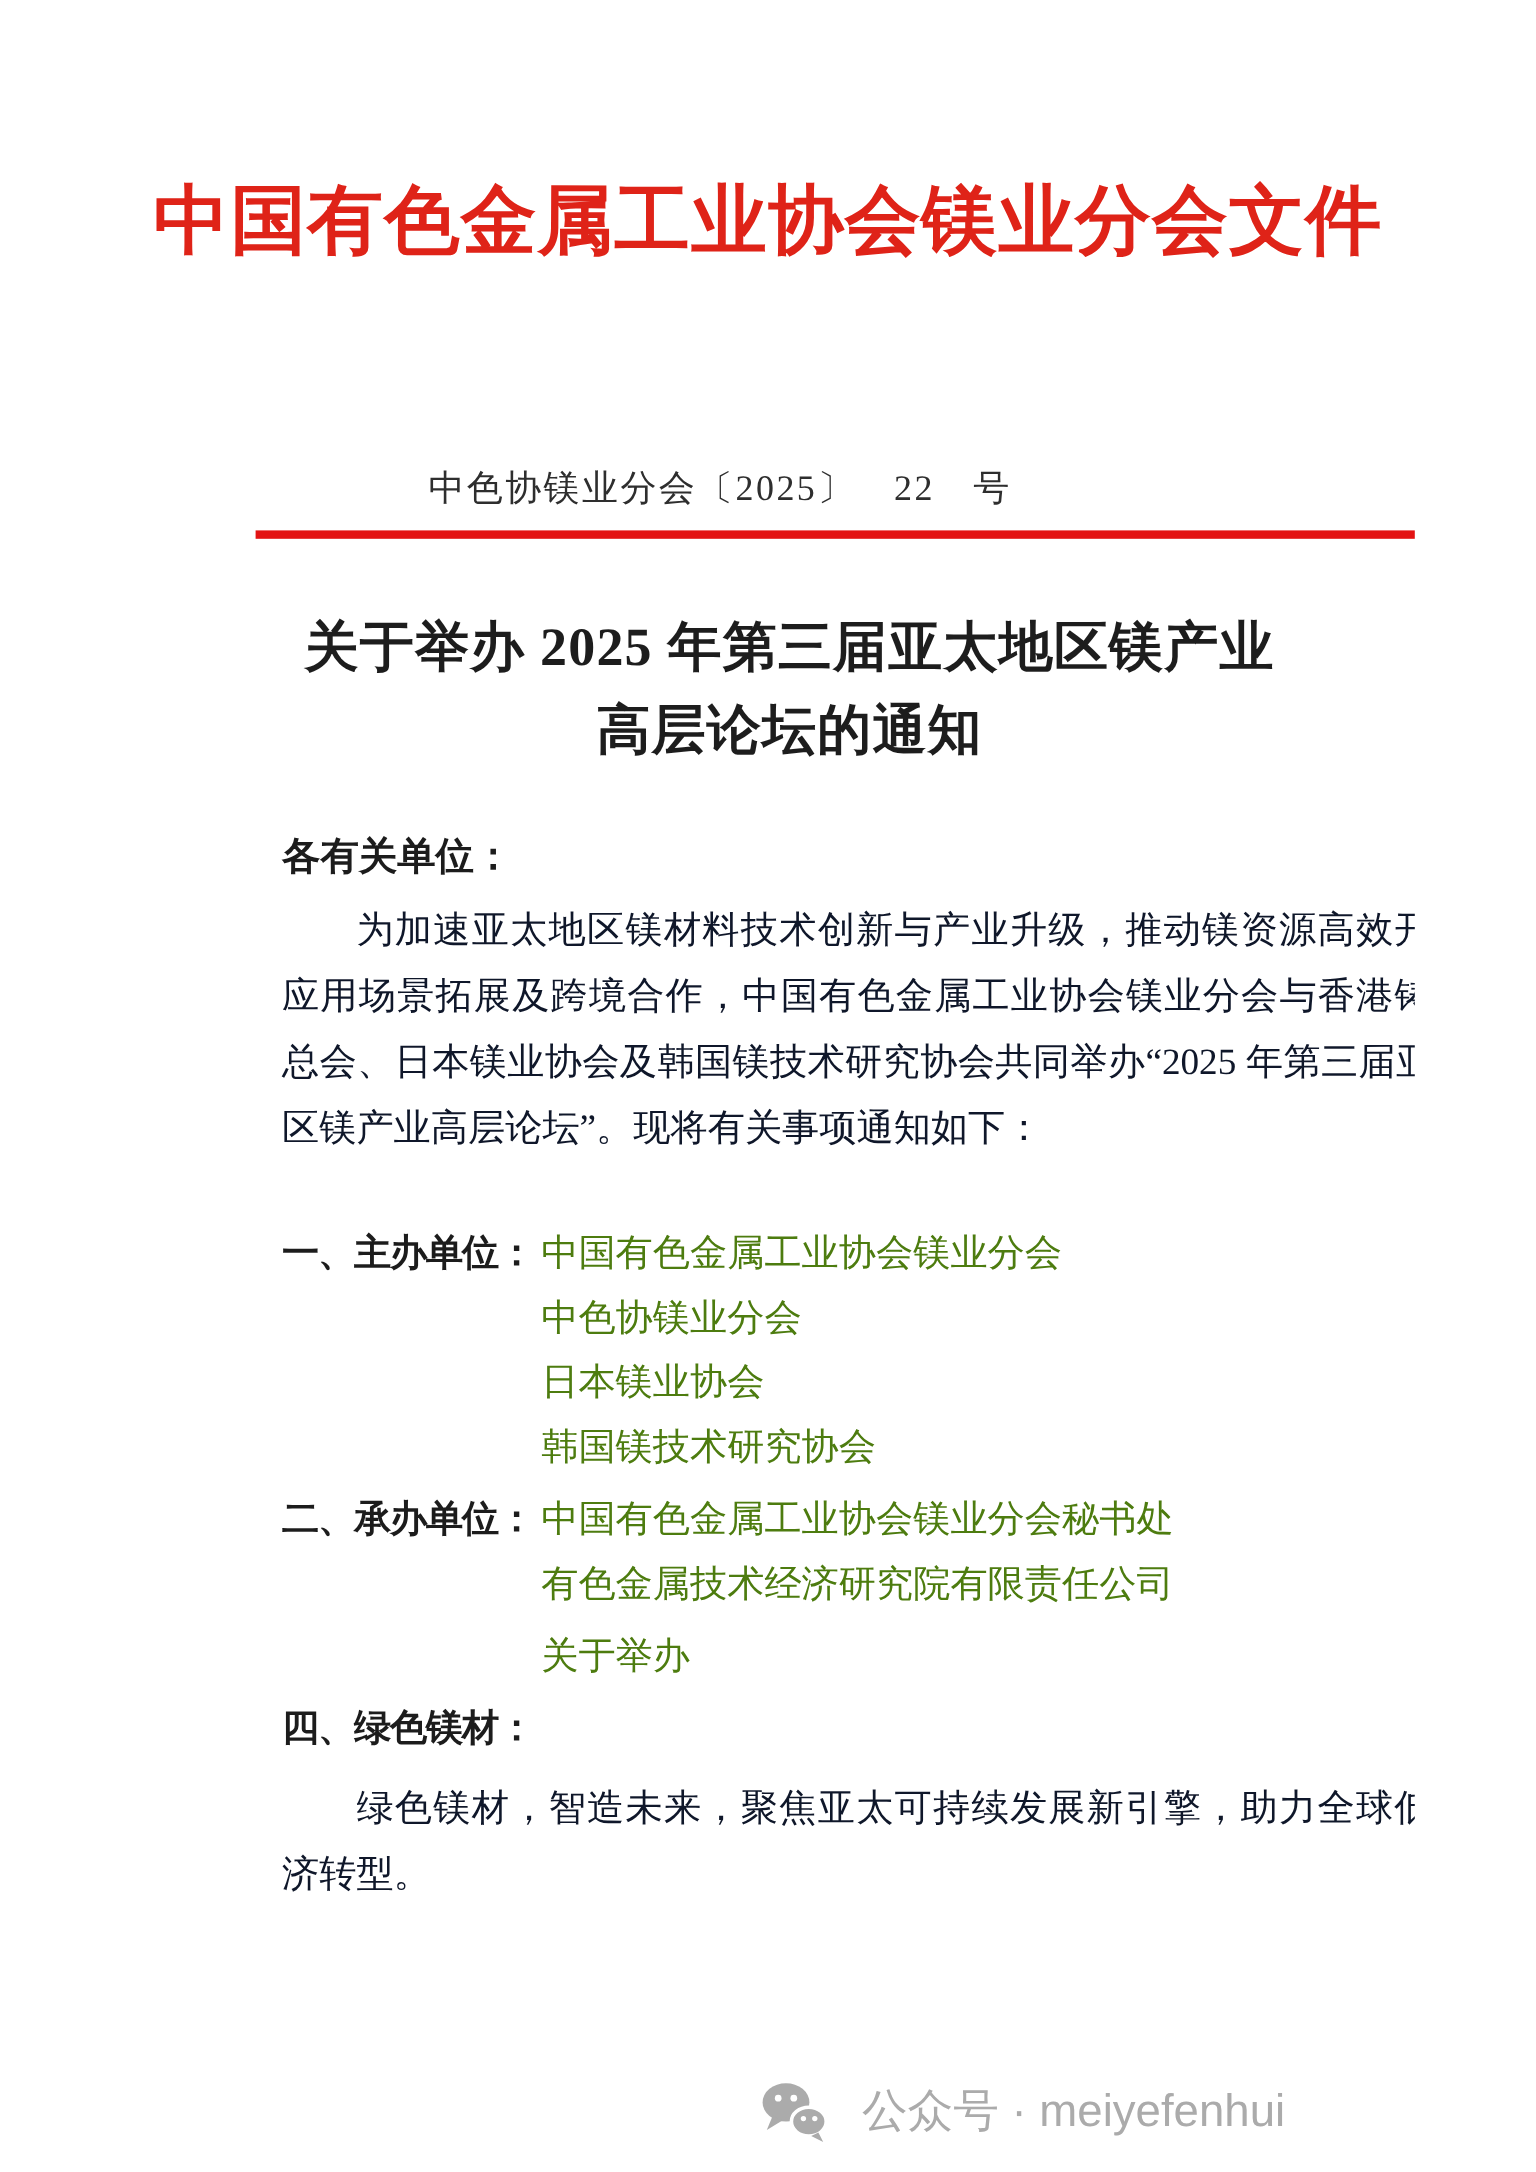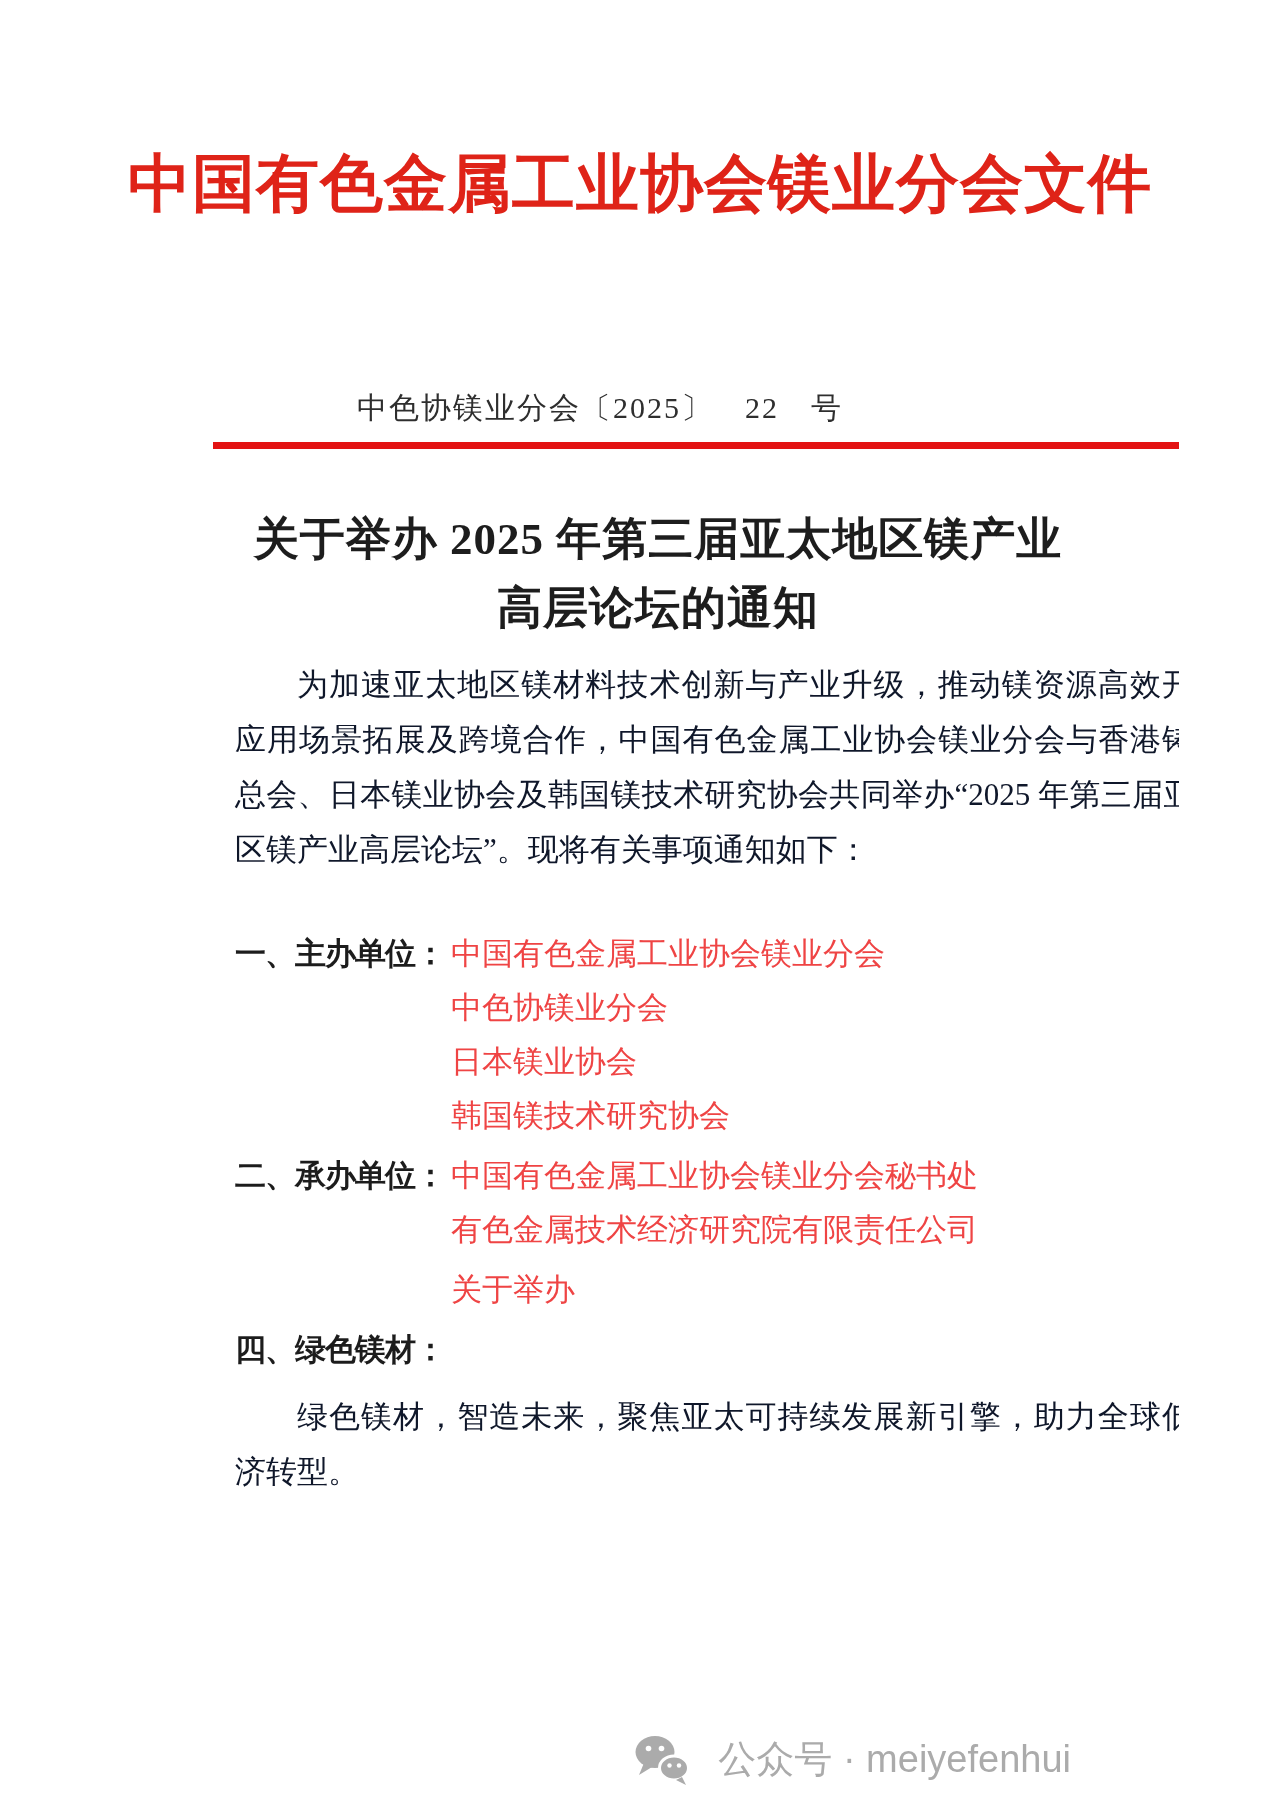--- a/index.html
+++ b/index.html
@@ -88,21 +88,21 @@
     position: absolute;
     left: 0;
     top: 0;
     font-family: "Liberation Sans", "DejaVu Sans", sans-serif;
     font-weight: bold;
     color: #1c1c1c;
     white-space: nowrap;
     letter-spacing: -1px;
   }
   .row .val {
-    color: #ef4444;
+    color: #4d7c0f;
     margin-top: 25px;
   }
   .theme-para { margin-top: 12px; }
   .watermark {
     position: absolute;
     top: 1734px;
     right: 108px;
     display: flex;
     align-items: center;
     gap: 26px;
@@ -122,20 +122,21 @@
 
   <div class="doc-number">中色协镁业分会〔2025〕　22　号</div>
 
   <div class="red-rule"></div>
 
   <div class="title-block">
     <div>关于举办 2025 年第三届亚太地区镁产业</div>
     <div>高层论坛的通知</div>
   </div>
 
+  <div class="salutation">各有关单位：</div>
 
   <p class="body-para">为加速亚太地区镁材料技术创新与产业升级，推动镁资源高效开发、应用场景拓展及跨境合作，中国有色金属工业协会镁业分会与香港铸造业总会、日本镁业协会及韩国镁技术研究协会共同举办“2025 年第三届亚太地区镁产业高层论坛”。现将有关事项通知如下：</p>
 
   <div class="doc-list">
 
     <div class="sec">
       <div class="row">
         <span class="lbl">一、主办单位：</span>
         <span class="val">中国有色金属工业协会镁业分会</span>
       </div>

